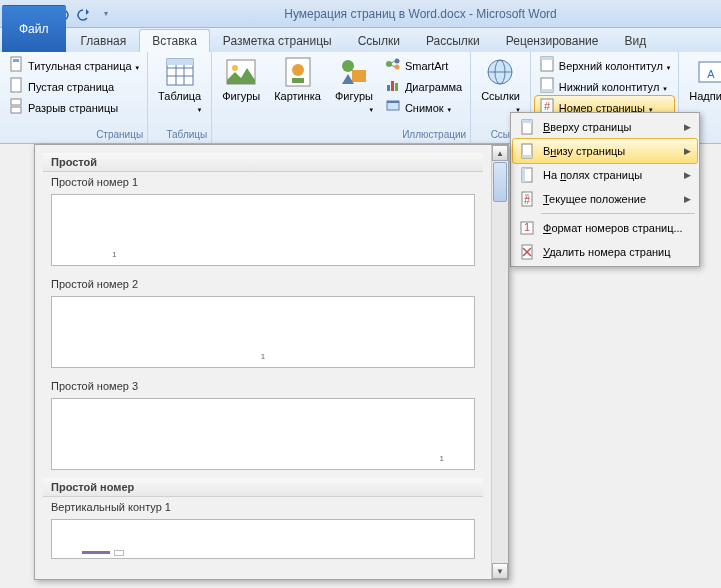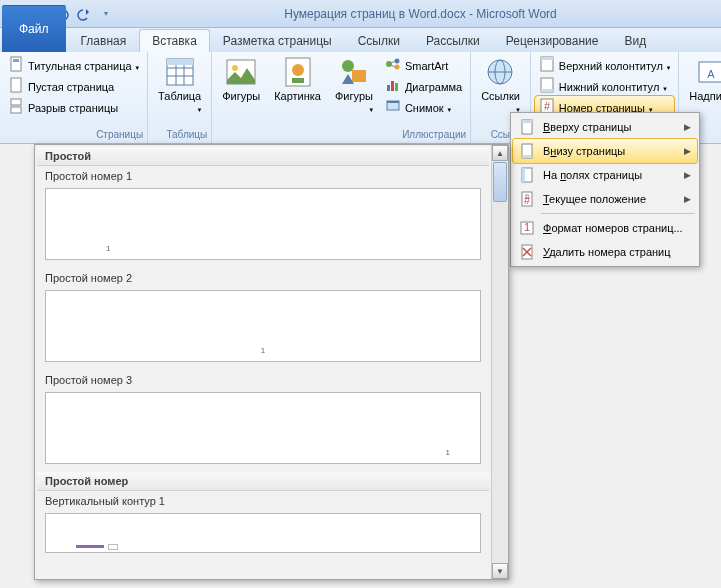--- a/index.html
+++ b/index.html
@@ -21,21 +21,21 @@
 .btn-item{display:flex;align-items:flex-end;gap:4px;padding:2px 4px;cursor:pointer;border-radius:2px;white-space:nowrap}
 .btn-big{display:flex;flex-direction:column;align-items:center;padding:2px 6px;cursor:pointer;border-radius:2px;gap:2px}
 .btn-big .lbl{font-size:11px;text-align:right}
 .icon16{width:16px;height:16px;display:inline-block}
 .icon32{width:32px;height:32px;display:inline-block}
 .dropdown-panel{position:absolute;background:#f1f1f1;border:1px solid #a3a3a3;box-shadow:2px 2px 6px rgba(0,0,0,0.3)}
 .gallery{left:34px;top:144px;width:475px;height:436px;overflow:hidden}
 .gallery-scroll{position:absolute;right:0;top:0;width:17px;height:100%;background:#e8e8e8;border-left:1px solid #cbcbcb}
 .scroll-btn{width:16px;height:16px;background:linear-gradient(#fdfdfd,#d8d8d8);border:1px solid #a8a8a8;display:flex;align-items:center;justify-content:center;font-size:8px;color:#555}
 .scroll-thumb{width:14px;height:40px;background:linear-gradient(#d8e6f6,#b8cde8);border:1px solid #8aa8c8;margin:1px;border-radius:2px}
-.gallery-inner{padding:2px;overflow-y:auto;height:100%;margin-right:17px}
+.gallery-inner{padding:8px;overflow-y:auto;height:100%;margin-right:17px}
 .gallery-header{background:linear-gradient(#f8f8f8,#e9e9e9);border-bottom:1px solid #d0d0d0;padding:3px 8px;font-weight:bold;color:#404040}
 .gallery-item-label{padding:4px 8px;font-weight:normal;color:#333}
 .gallery-preview{margin:2px 8px 8px;border:1px solid #b8b8b8;background:#fff;height:72px;position:relative}
 .pg-num{position:absolute;font-size:8px;color:#666}
 .menu{left:510px;top:112px;width:190px;padding:2px}
 .menu-item{display:flex;align-items:center;gap:8px;padding:4px 6px;cursor:pointer;border-radius:2px;position:relative}
 .menu-item.hover{background:linear-gradient(#fef9e2,#fde07b);outline:1px solid #e8b62e}
 .menu-sep{height:1px;background:#c5c5c5;margin:2px 2px 2px 28px}
 .menu-arrow{position:absolute;right:6px;font-size:9px;color:#555}
 .highlighted-btn{background:linear-gradient(#fef6d9,#fce07a);outline:1px solid #e5a82c;border-radius:3px}

